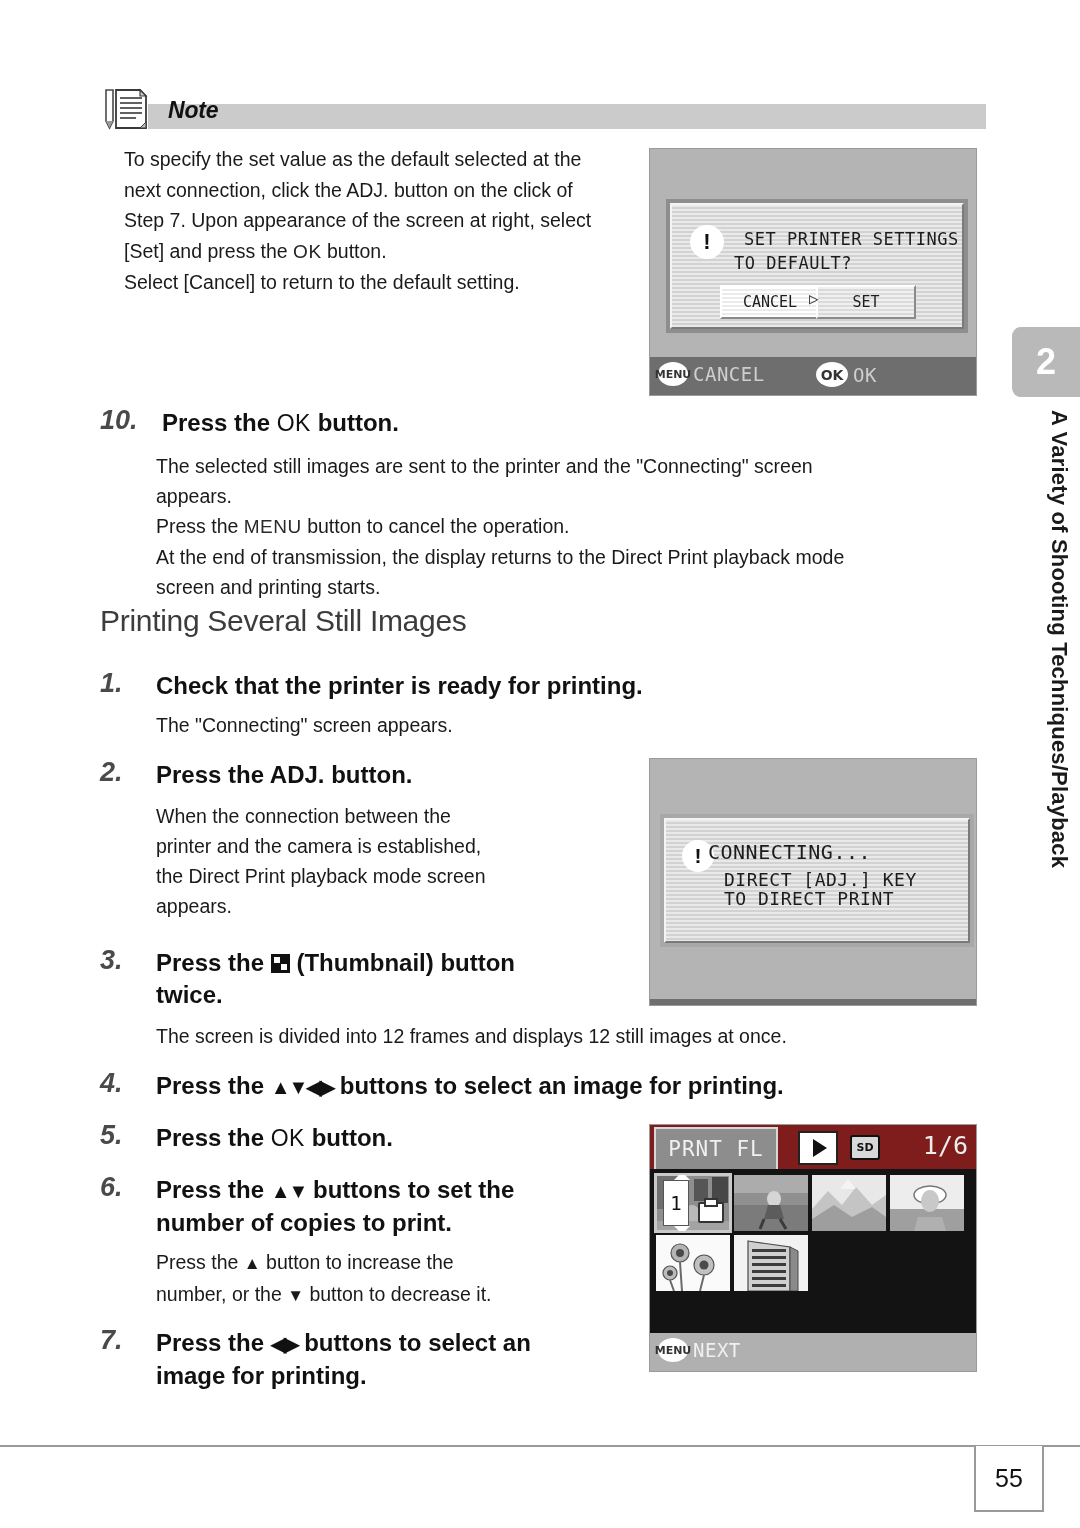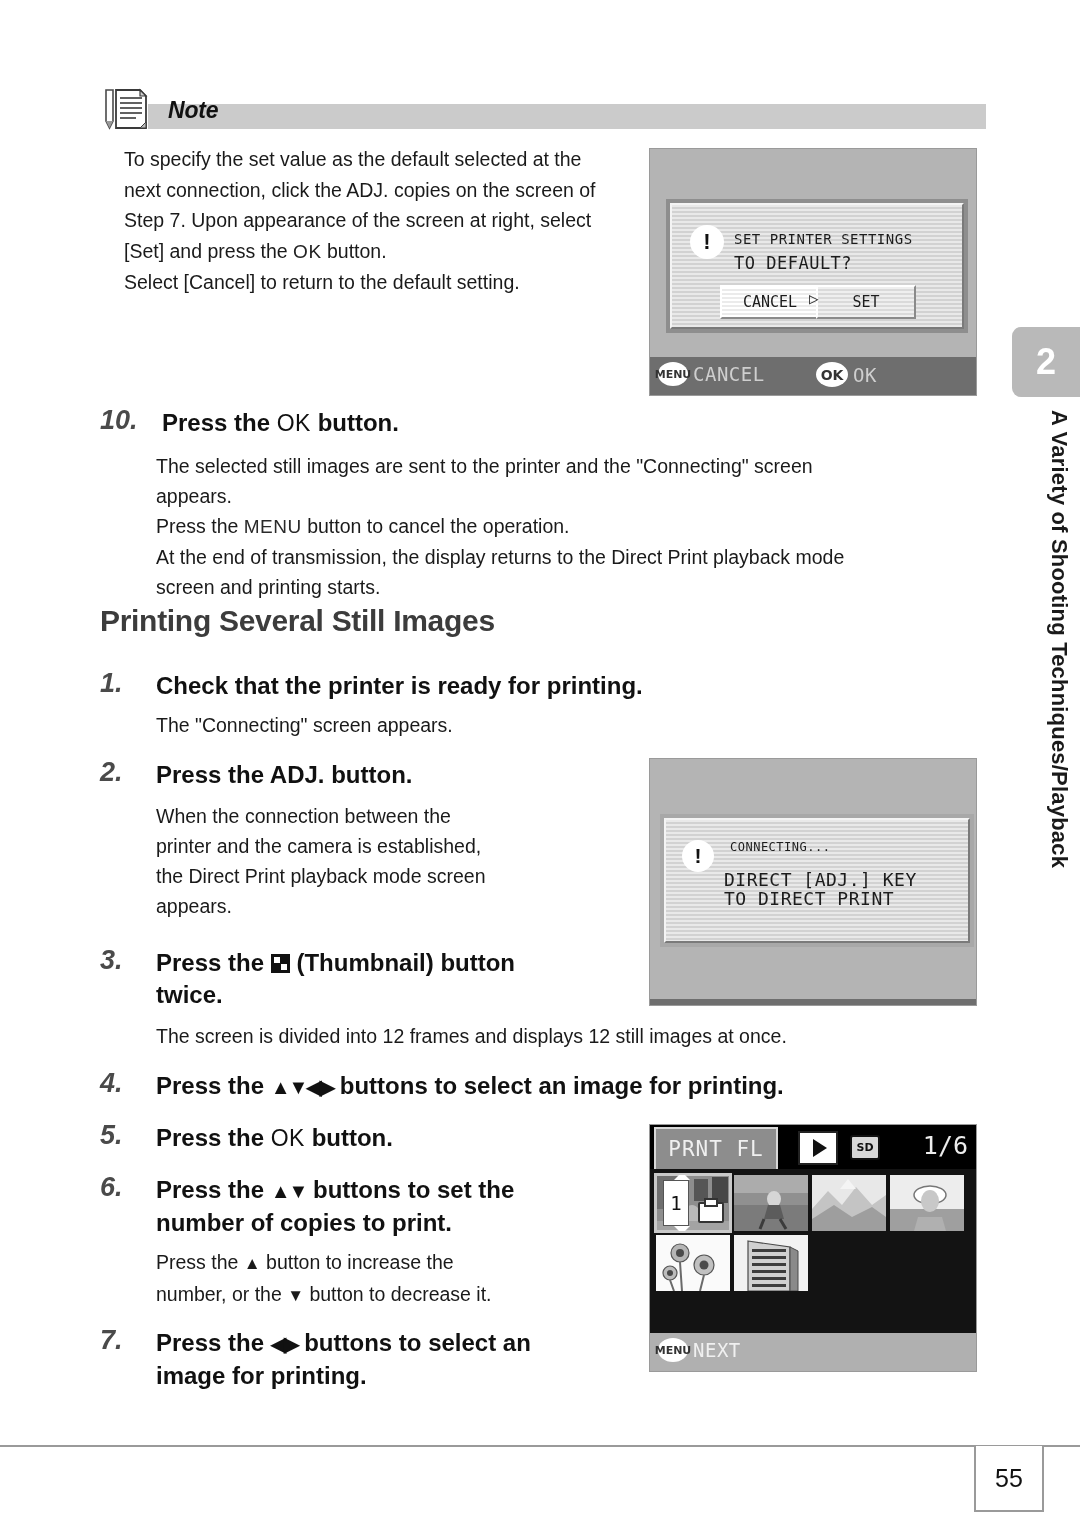--- a/index.html
+++ b/index.html
@@ -71,21 +71,21 @@
   .step-title.wide{width:880px;white-space:nowrap;}
   .step-body{
     position:absolute;left:56px;
     font-size:19.5px;line-height:30px;color:#1a1a1a;
   }
   .body-wide{width:880px;}
   .body-narrow{width:480px;}
 
   .h2{
     position:absolute;left:100px;top:604px;
-    font-size:30px;font-weight:bold;color:#3c3c3c;
+    font-size:30px;font-weight:normal;color:#3c3c3c;
     letter-spacing:-0.3px;
   }
 
   .okglyph{font-weight:400;font-size:23px;letter-spacing:0.5px;}
   .menuglyph{font-weight:400;font-size:19px;letter-spacing:0.5px;color:#2a2a2a;}
   .arrw{font-size:20px;letter-spacing:-2px;}
   .arrw-s{font-size:17px;}
 
   
   .thumbicon{
@@ -158,21 +158,21 @@
     background:#ffffff;color:#333;border-radius:50%;
     font-family:"DejaVu Sans", sans-serif;font-weight:bold;
   }
   .guide-txt{
     font-family:"DejaVu Sans Mono", monospace;
     color:#cfcfcf;font-size:19px;letter-spacing:0.5px;
   }
 
   
   .pb-head{
-    position:absolute;left:0;right:0;top:0;height:44px;background:#000000;
+    position:absolute;left:0;right:0;top:0;height:44px;background:#7f1d1d;
   }
   .pb-tag{
     position:absolute;left:4px;top:2px;width:120px;height:40px;
     background:#8d8d8d;border:2px solid #d8d8d8;
     display:flex;align-items:center;justify-content:center;
     font-family:"DejaVu Sans Mono", monospace;font-size:21px;color:#f0f0f0;
     letter-spacing:1px;
   }
   .pb-play{
     position:absolute;left:148px;top:6px;width:36px;height:30px;
@@ -249,32 +249,32 @@
         <line x1="20" y1="26" x2="42" y2="26"></line>
         <line x1="20" y1="31" x2="36" y2="31"></line>
       </g>
       <path d="M40 41 L46 35 L46 41 Z" fill="#bbbbbb" stroke="#3a3a3a" stroke-width="1"></path>
     </svg>
     <div class="note-title">Note</div>
   </div>
 
   <div class="note-body">
     <div class="ln">To specify the set value as the default selected at the</div>
-    <div class="ln">next connection, click the ADJ. copies on the screen of</div>
+    <div class="ln">next connection, click the ADJ. button on the click of</div>
     <div class="ln">Step 7. Upon appearance of the screen at right, select</div>
     <div class="ln"><span>[Set] and press the </span><span class="ok-gl">OK</span><span> button.</span></div>
     <div class="ln">Select [Cancel] to return to the default setting.</div>
   </div>
 
   <div class="lcd" style="left:649px;top:148px;width:326px;height:246px;">
     <div class="lcd-inner">
       <div class="dlgframe" style="left:16px;top:50px;width:294px;height:126px;">
         <div class="dlgbox">
           <div class="bang" style="left:18px;top:20px;width:34px;height:34px;font-size:22px;">!</div>
-          <div class="lcdtext" style="left:62px;top:22px;font-size:14px;line-height:24px;">SET PRINTER SETTINGS</div>
+          <div class="lcdtext" style="left:72px;top:22px;font-size:17px;line-height:24px;">SET PRINTER SETTINGS</div>
           <div class="lcdtext" style="left:62px;top:46px;font-size:17px;line-height:24px;">TO DEFAULT?</div>
           <div class="btnrow" style="left:48px;top:80px;width:190px;height:32px;">
             <div class="lcdbtn sel" style="left:0px;top:0px;width:96px;">CANCEL</div>
             <div class="lcdbtn" style="left:96px;top:0px;width:96px;">SET</div>
             <div class="lcdtext" style="left:89px;top:4px;font-size:16px;color:#333;">▷</div>
           </div>
         </div>
       </div>
       <div class="guidebar">
         <div class="guide-item" style="left:8px;top:5px;">
@@ -323,21 +323,21 @@
       <div>the Direct Print playback mode screen</div>
       <div>appears.</div>
     </div>
   </div>
 
   <div class="lcd" style="left:649px;top:758px;width:326px;height:246px;">
     <div class="lcd-inner">
       <div class="dlgframe" style="left:10px;top:55px;width:306px;height:125px;background:#a8a8a8;">
         <div class="dlgbox">
           <div class="bang" style="left:16px;top:20px;width:32px;height:32px;font-size:21px;">!</div>
-          <div class="lcdtext" style="left:64px;top:20px;font-size:12px;">CONNECTING...</div>
+          <div class="lcdtext" style="left:42px;top:20px;font-size:20px;">CONNECTING...</div>
           <div class="lcdtext" style="left:58px;top:49px;font-size:18px;">DIRECT [ADJ.] KEY</div>
           <div class="lcdtext" style="left:58px;top:68px;font-size:18px;">TO DIRECT PRINT</div>
         </div>
       </div>
       <div style="position:absolute;left:0;right:0;bottom:0;height:6px;background:#6e6e6e;"></div>
     </div>
   </div>
 
   <div class="step" style="left:100px;top:945px;width:890px;">
     <div class="step-num">3.</div>

